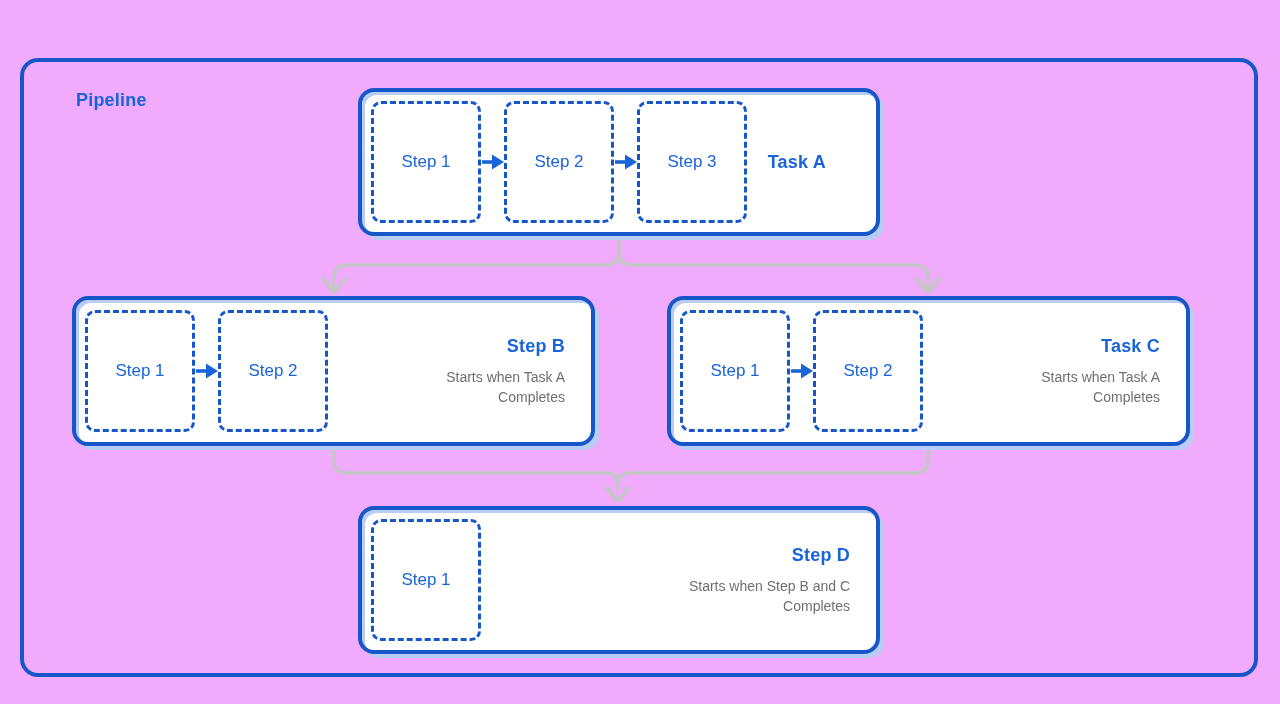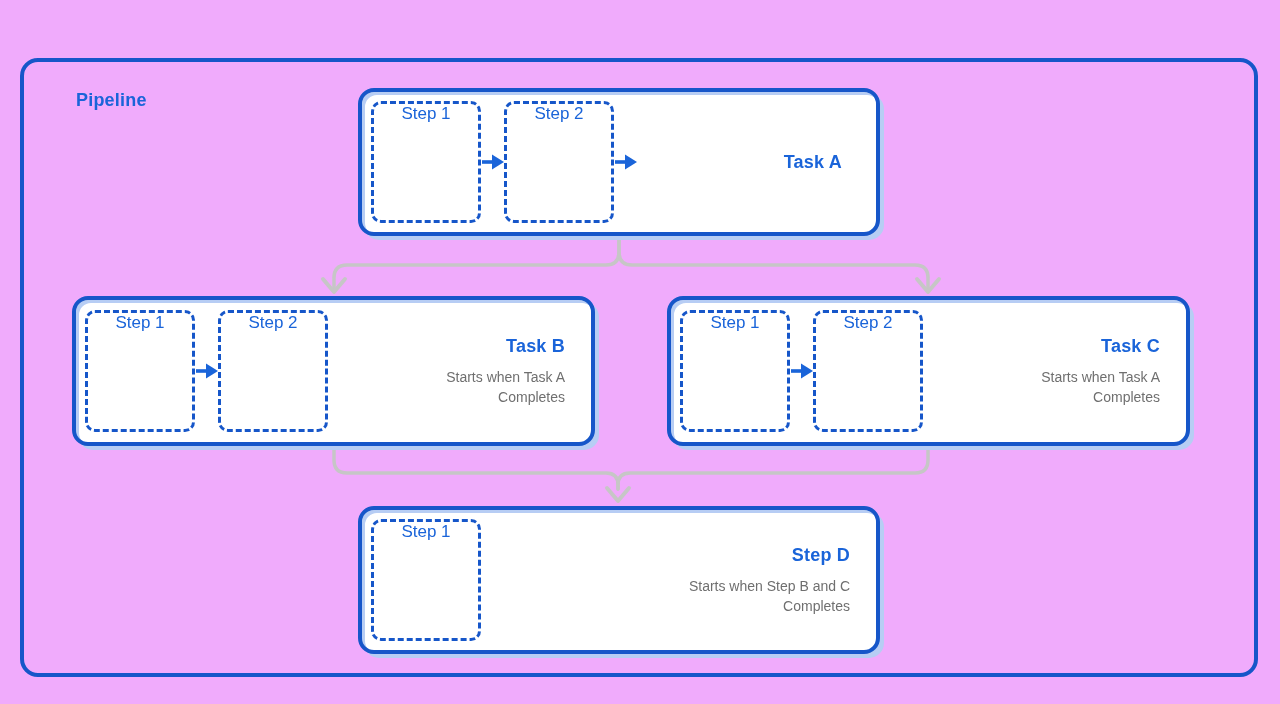--- a/index.html
+++ b/index.html
@@ -25,36 +25,36 @@
   .task-c { left:667px; top:296px; width:523px; height:150px; }
   .task-d { left:358px; top:506px; width:522px; height:148px; }
 
   .steps {
     position:absolute; left:9px; top:0; bottom:0;
     display:flex; align-items:center;
   }
   .step {
     width:110px; height:122px; box-sizing:border-box;
     border:3px dashed var(--blue); border-radius:10px;
-    display:flex; justify-content:center;
+    display:flex; align-items:center; justify-content:center;
     background:transparent;
   }
   .step-label { font-size:17px; color:var(--blueText); }
   .step-arrow {
     width:23px; display:flex; align-items:center; justify-content:center;
   }
   .step-arrow svg { flex:none; margin:0 -3px; }
   .step-arrow .shaft { stroke:var(--blueText); stroke-width:3.6; }
   .step-arrow .head { fill:var(--blueText); }
 
   .label-block {
     position:absolute; right:26px; top:50%; transform:translateY(-50%);
     text-align:right;
   }
-  .label-block.title-only { right:34px; }
+  .label-block.title-only { right:50px; }
   .task-title { font-size:18px; font-weight:600; color:var(--blueText); letter-spacing:0.2px; }
   .task-sub { margin-top:10px; font-size:14px; line-height:20px; color:var(--muted); }
 
   .connector-layer { position:absolute; left:0; top:0; width:1280px; height:704px; }
   .connector-layer path {
     stroke:var(--connector); stroke-width:3.5; fill:none;
     stroke-linecap:round; stroke-linejoin:round;
   }
   .connector-layer polyline {
     stroke:var(--connector); stroke-width:4; fill:none;
@@ -92,20 +92,23 @@
       </div>
       <div class="step">
         <span class="step-label">Step 2</span>
       </div>
       <div class="step-arrow">
         <svg width="28" height="20" viewBox="0 0 28 20">
             <line class="shaft" x1="3" y1="10" x2="15" y2="10"></line>
             <polygon class="head" points="13,2.5 25,10 13,17.5"></polygon>
           </svg>
       </div>
+      <div class="step">
+        <span class="step-label">Step 3</span>
+      </div>
     </div>
     <div class="label-block title-only">
       <div class="task-title">Task A</div>
     </div>
   </div>
 
   <div class="task task-b">
     <div class="steps">
       <div class="step">
         <span class="step-label">Step 1</span>
@@ -114,21 +117,21 @@
         <svg width="28" height="20" viewBox="0 0 28 20">
             <line class="shaft" x1="3" y1="10" x2="15" y2="10"></line>
             <polygon class="head" points="13,2.5 25,10 13,17.5"></polygon>
           </svg>
       </div>
       <div class="step">
         <span class="step-label">Step 2</span>
       </div>
     </div>
     <div class="label-block">
-      <div class="task-title">Task B</div>
+      <div class="task-title">Step B</div>
       <div class="task-sub">
         <div>Starts when Task A</div>
         <div>Completes</div>
       </div>
     </div>
   </div>
 
   <div class="task task-c">
     <div class="steps">
       <div class="step">

